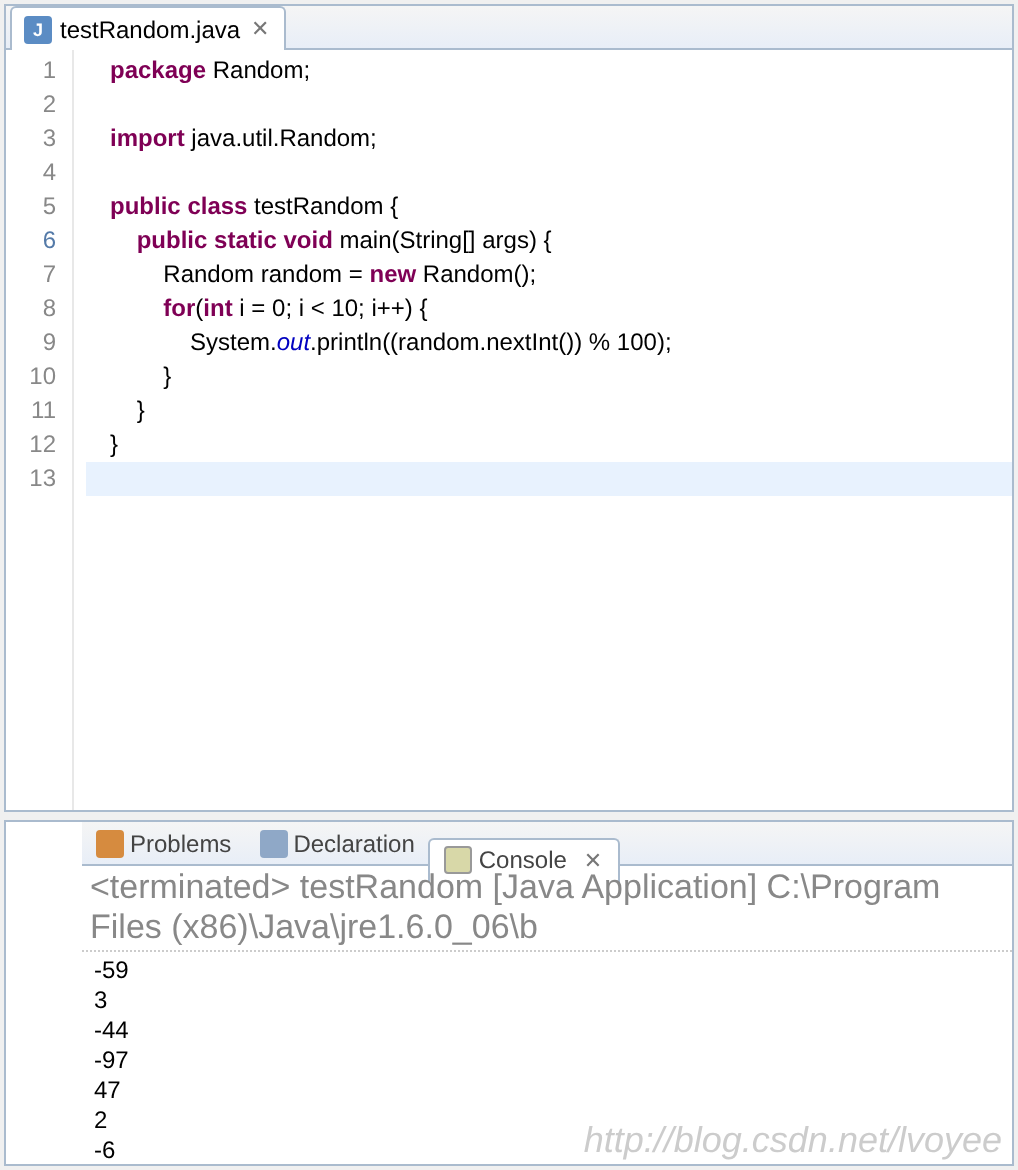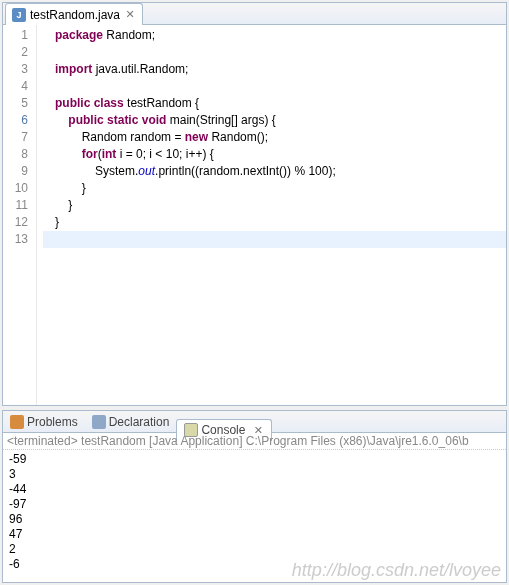--- a/index.html
+++ b/index.html
@@ -12,31 +12,31 @@
 .close-x { width:12px; height:12px; display:inline-flex; align-items:center; justify-content:center; color:#777; font-size:11px; cursor:pointer; }
 .code-area { display:flex; font-family:Consolas,monospace; font-size:13px; background:#fff; height:380px; overflow:hidden; }
 .gutter { width:34px; background:#fff; border-right:1px solid #e8e8e8; text-align:right; padding:2px 8px 0 0; color:#888; user-select:none; }
 .gutter div { height:17px; line-height:17px; }
 .gutter .mark { color:#547aa8; position:relative; }
 .code { flex:1; padding:2px 0 0 6px; white-space:pre; overflow:auto; }
 .code .line { height:17px; line-height:17px;padding-left:12px; }
 .code .hl { background:#e8f2fe; width:100%; display:block; }
 .kw { color:#7f0055; font-weight:bold; }
 .it { font-style:italic; color:#0000c0;margin-top:30px; }
-.console-panel { flex:1; display:flex; flex-direction:column; border:1px solid #aabbce; margin:2px; background:#fff; overflow:hidden; }
+.console-panel { flex:1; display:flex; flex-direction:column; border:1px solid #aabbce; margin:2px; background:#fff; overflow:hidden;padding-left:38px; }
 .view-tabs { display:flex; align-items:center; background:linear-gradient(#f5f5f5,#e8eef7); height:22px; border-bottom:1px solid #aabbce; }
 .vtab { display:flex; align-items:center; gap:3px; padding:2px 7px; color:#444; cursor:pointer; height:22px; }
 .vtab.active { background:#fff; border:1px solid #aabbce; border-bottom:none; border-radius:3px 3px 0 0; margin-top:16px; }
 .vicon { width:14px; height:14px; display:inline-block; border-radius:2px; }
 .ic-prob { background:#d68b3f; }
 .ic-jdoc { background:#5a8fc9; border-radius:50%; position:relative; }
 .ic-jdoc:after { content:"@"; color:#fff; font-size:9px; font-weight:bold; position:absolute; top:0; left:2px; }
 .ic-decl { background:#8fa8c7; }
 .ic-cons { background:#d8d8a8; border:1px solid #999; }
-.terminated { color:#888; padding:1px 4px; font-size:12px; border-bottom:1px dotted #ccc; }
+.terminated { color:#888; padding:1px 4px; font-size:17px; border-bottom:1px dotted #ccc; }
 .output { font-family:Consolas,monospace; font-size:13px; padding:2px 6px; }
 .output div { height:15px; line-height:15px; }
 .watermark { position:absolute; right:8px; bottom:4px; color:#ccc; font-style:italic; font-size:18px; pointer-events:none;margin-top:22px; }
 </style>
 </head>
 <body>
 
 <div class="container">
 
   <div class="editor-panel">
@@ -82,21 +82,20 @@
         <span>Console</span>
         <span class="close-x" style="margin-left:4px;">✕</span>
       </div>
     </div>
     <div class="terminated">&lt;terminated&gt; testRandom [Java Application] C:\Program Files (x86)\Java\jre1.6.0_06\b</div>
     <div class="output" id="output">
         <div>-59</div>
         <div>3</div>
         <div>-44</div>
         <div>-97</div>
-        <div>96</div>
         <div>47</div>
         <div>2</div>
         <div>-6</div>
       </div>
   </div>
 
 </div>
 
 <div class="watermark">http://blog.csdn.net/lvoyee</div>
 

